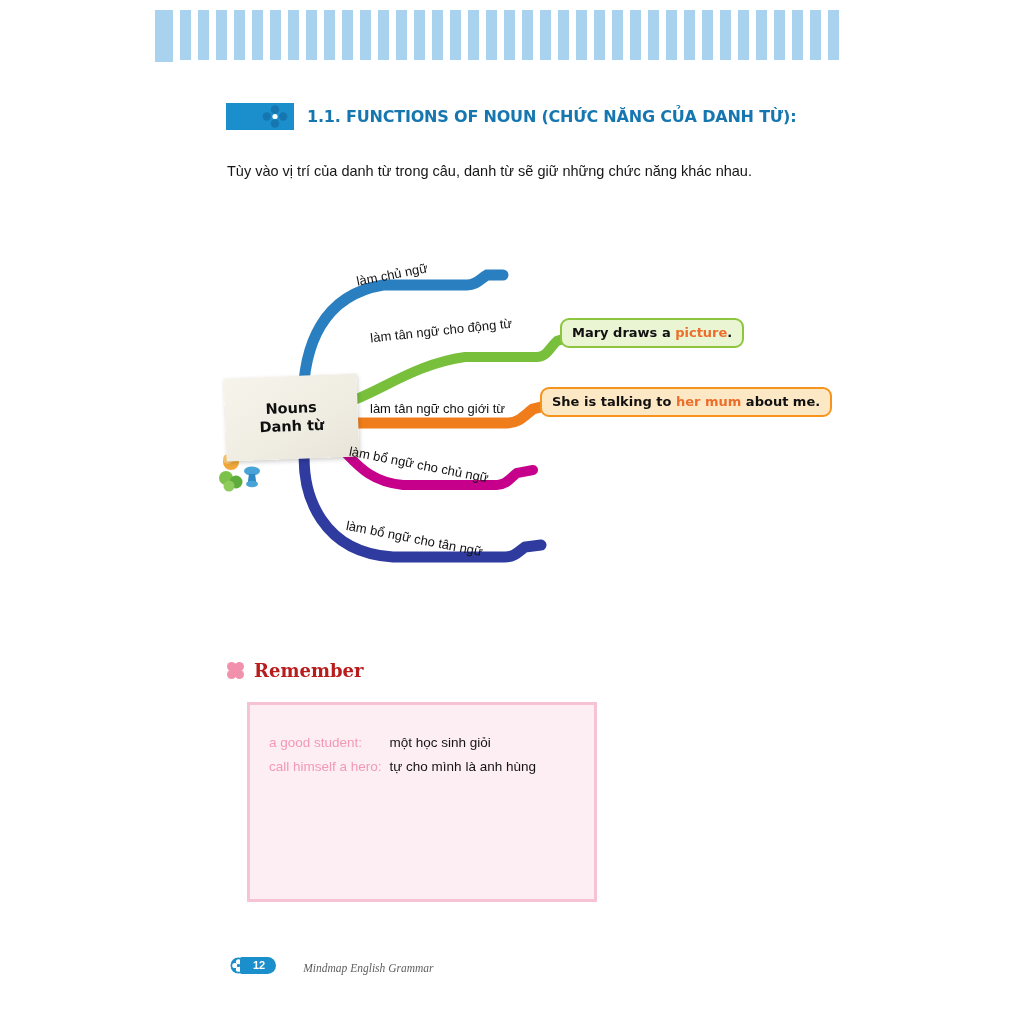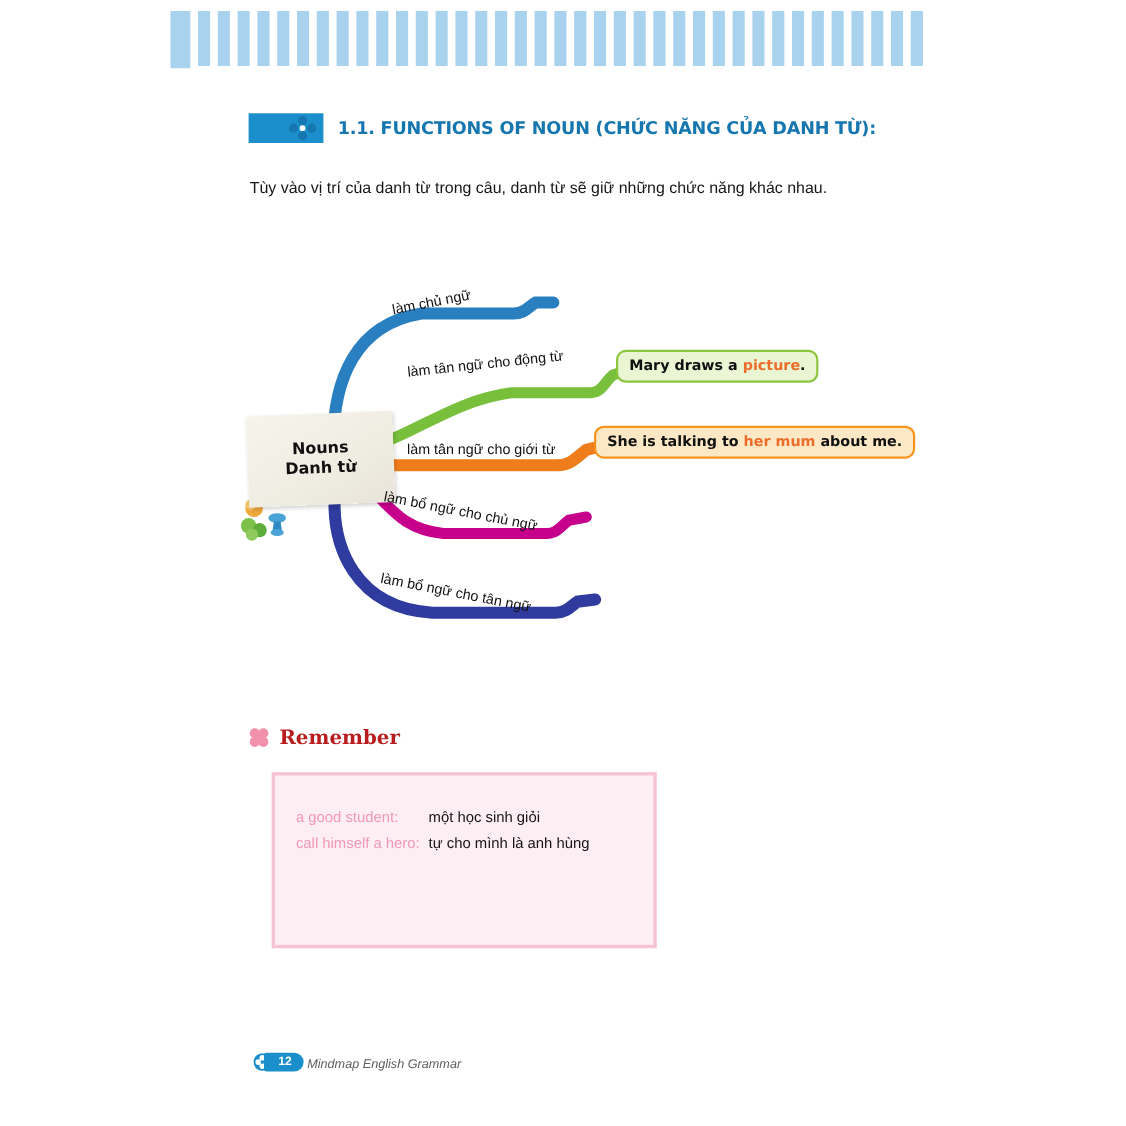--- a/index.html
+++ b/index.html
@@ -148,21 +148,21 @@
     font-family: "DejaVu Serif", serif;
     font-weight: bold;
     font-size: 18px;
     color: #b91c1c;
   }
   #remember-box {
     position: absolute;
     left: 247px;
     top: 702px;
     width: 350px;
-    height: 160px;
+    height: 200px;
     background: #fdeef3;
     border: 3px solid #f6c3d4;
     box-sizing: border-box;
   }
   #remember-table {
     margin: 30px 0 0 19px;
     border-collapse: collapse;
   }
   #remember-table td {
     padding: 0 0 9px 0;
@@ -197,22 +197,22 @@
     color: #ffffff;
     font-size: 11px;
     font-weight: bold;
     height: 17px;
     line-height: 17px;
     padding: 0 11px 0 13px;
     border-radius: 2px 9px 9px 2px;
     margin-left: -7px;
   }
   #footer-text {
-    margin-left: 3px;
-    font-family: Liberation Sans, sans-serif;
+    margin-left: 27px;
+    font-family: Liberation Serif, serif;
     font-style: italic;
     font-size: 11.5px;
     color: #5e5e5e;
   }
 </style>
 </head>
 <body>
 
 <div id="stripe-band">
     <div class="stripe" style="width: 18px; background: rgb(169, 210, 239); height: 52px;"></div>

